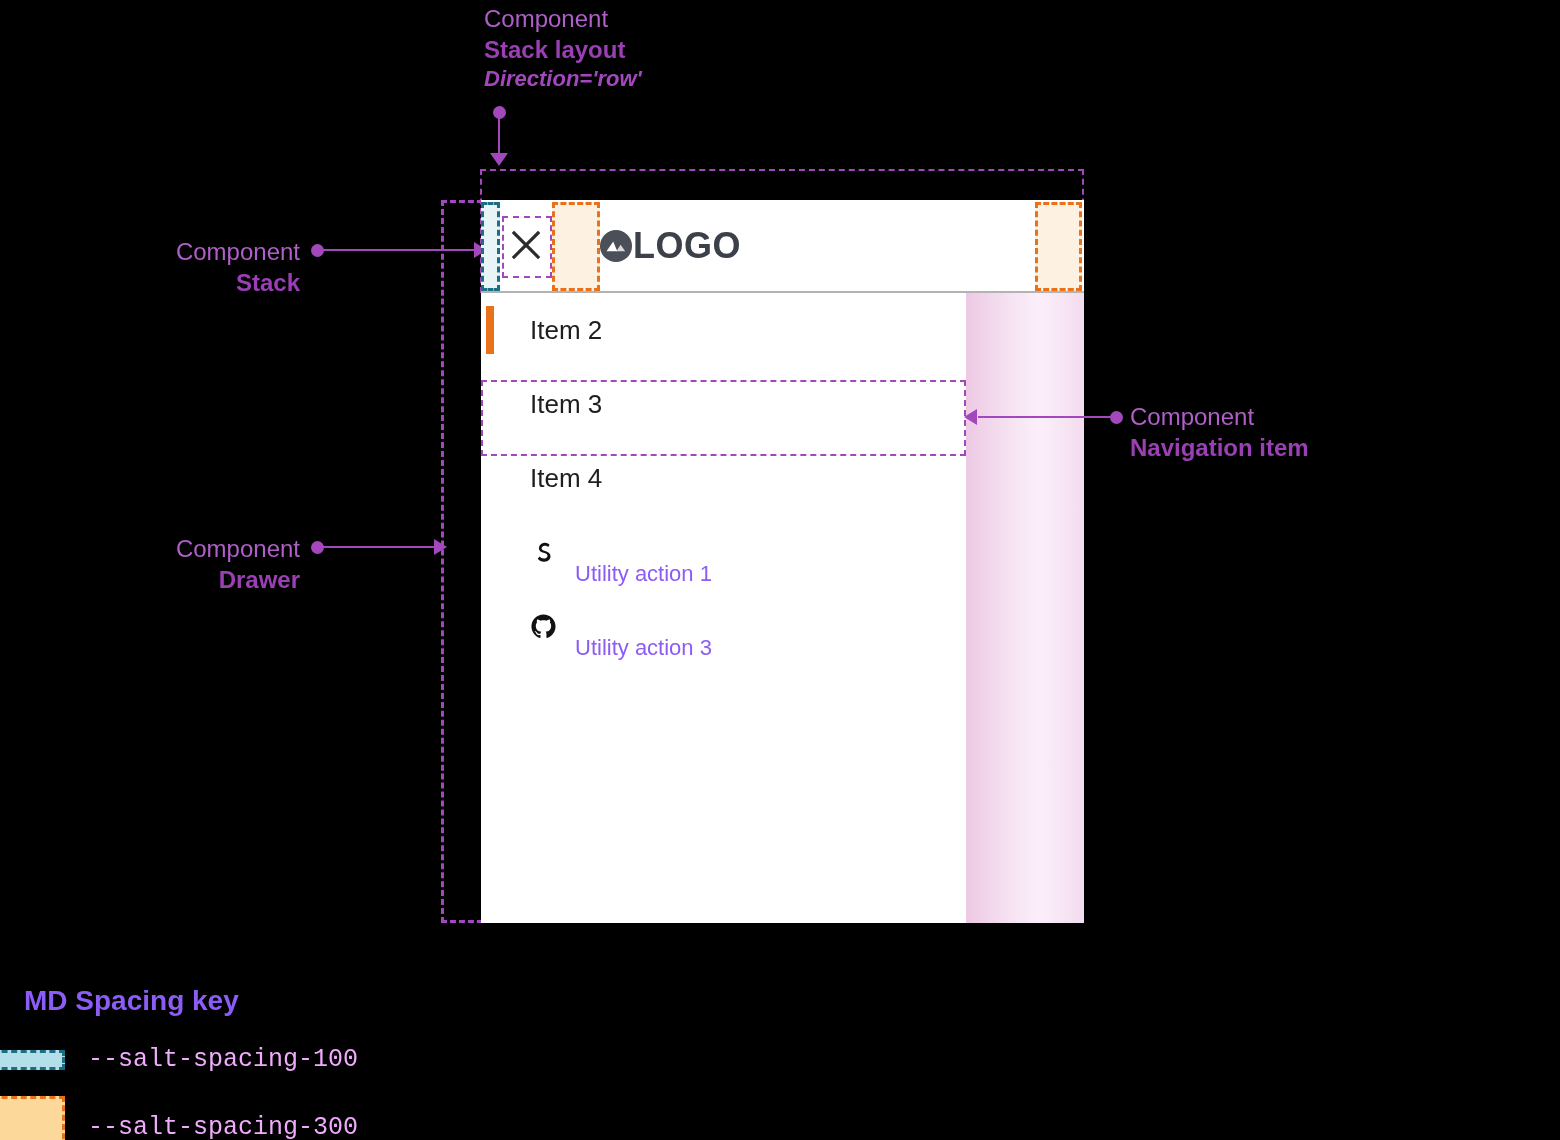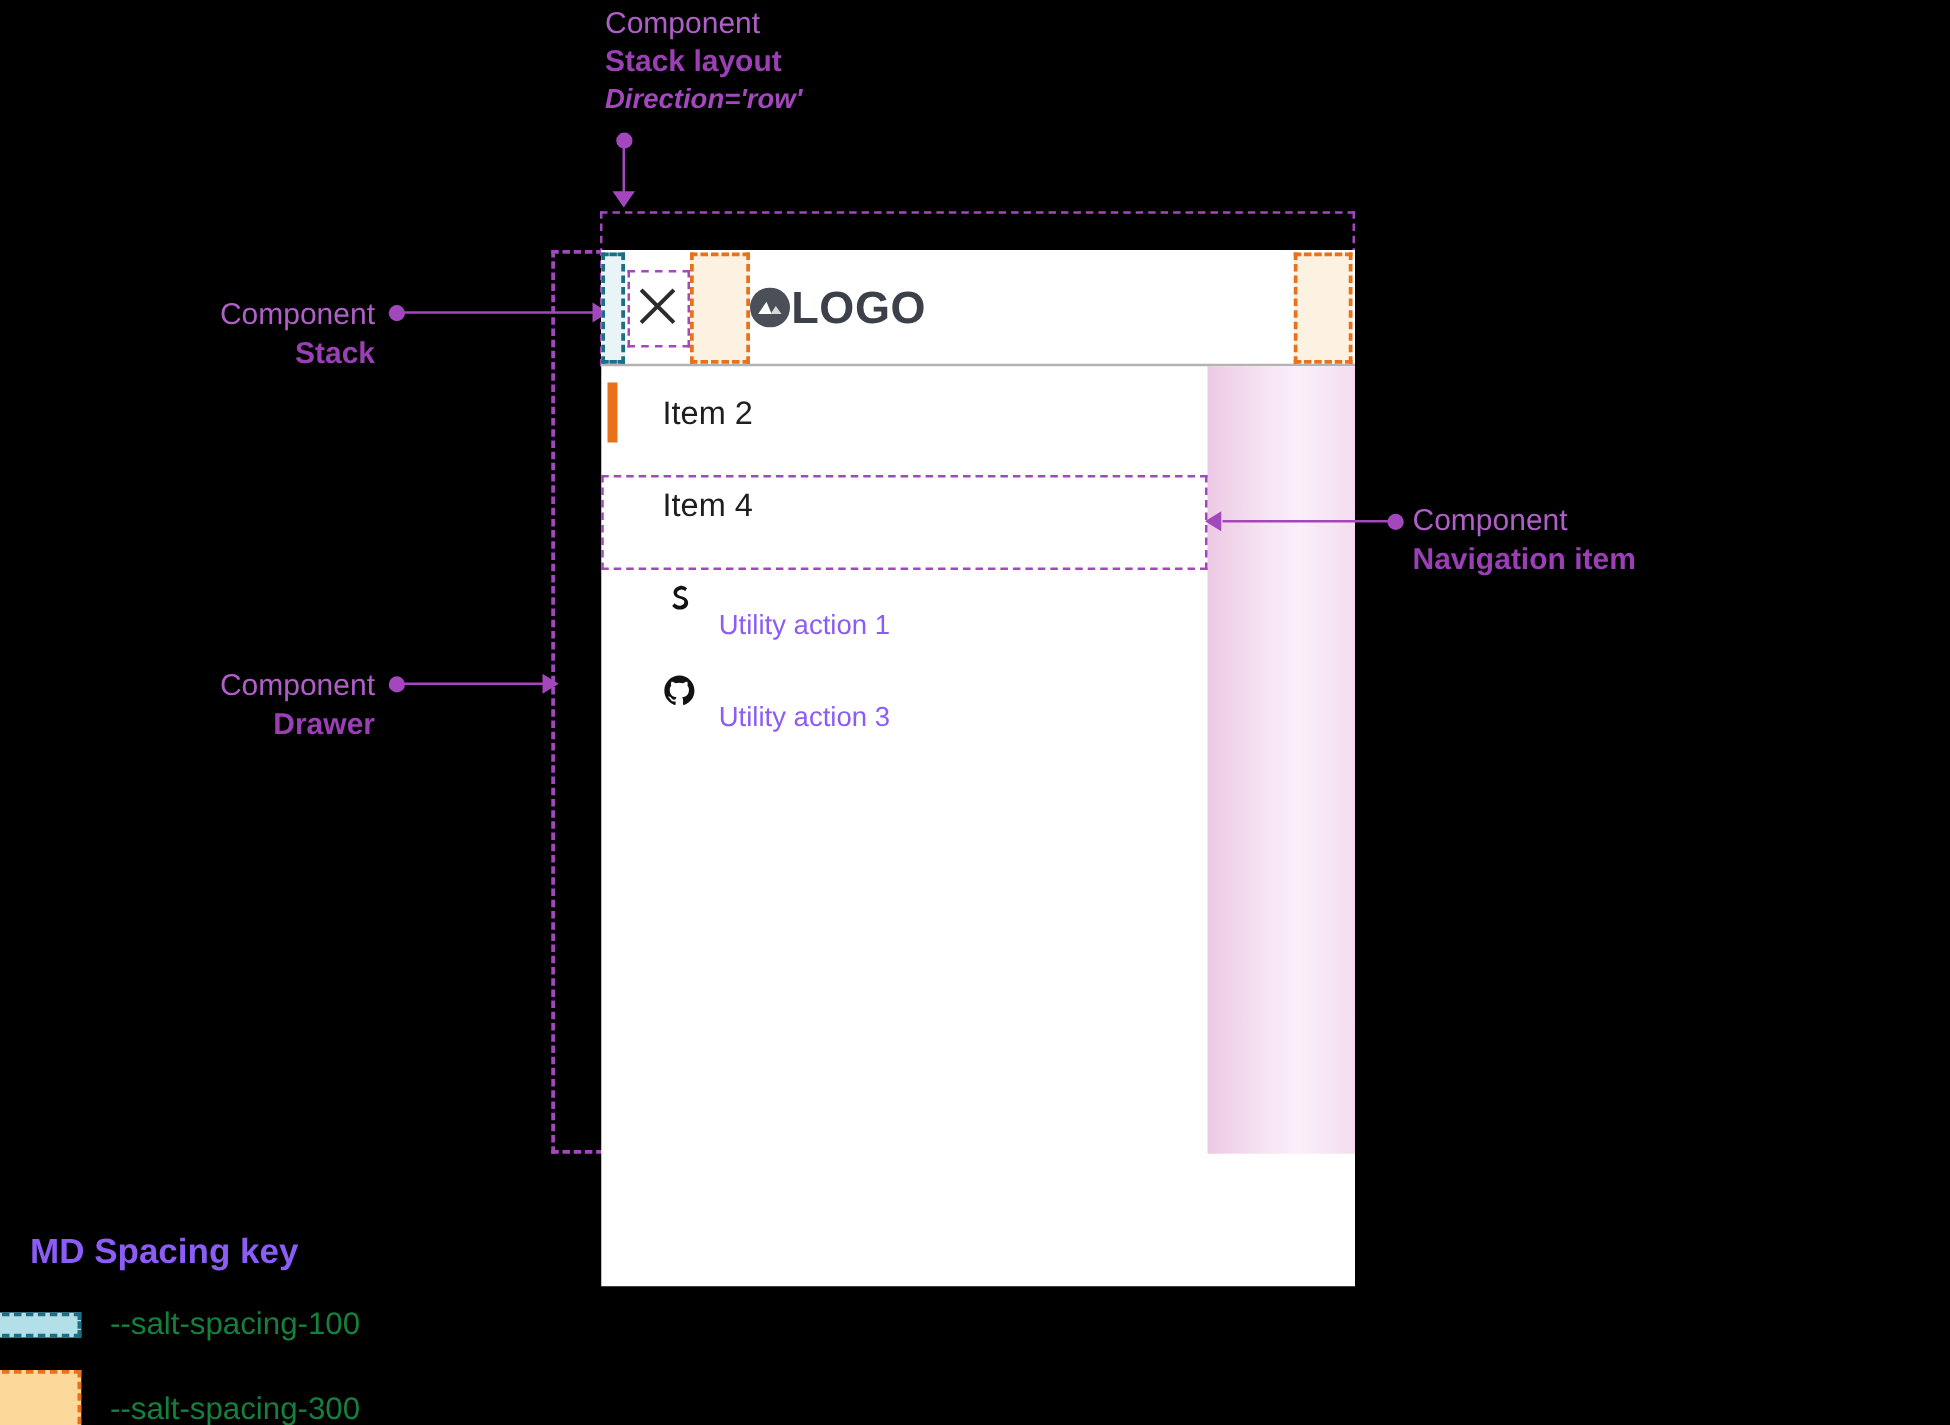--- a/index.html
+++ b/index.html
@@ -109,21 +109,21 @@
     border: 3px dashed #e8711a;
     box-sizing: border-box;
   }
 
   
   #drawer-panel {
     position: absolute;
     left: 481px;
     top: 200px;
     width: 603px;
-    height: 829px;
+    height: 723px;
     background: #ffffff;
   }
   #drawer-outline {
     position: absolute;
     left: 441px;
     top: 200px;
     width: 643px;
     height: 723px;
     border: 3px dashed #a347bd;
     box-sizing: border-box;
@@ -281,22 +281,23 @@
   .legend-swatch-300 {
     margin-left: -8px;
     width: 73px;
     height: 62px;
     background: #fcd99a;
     border: 3px dashed #e8711a;
     box-sizing: border-box;
   }
   .legend-label {
     font-size: 25px;
-    color: #15803d;
+    color: #f0abfc;
     margin-left: 3px;
+    font-family: Liberation Mono, monospace;
   }
 </style>
 </head>
 <body>
 
 <div class="anno" id="anno-stack" style="left:484px; top:4px;">
   <span class="anno-kind">Component</span>
   <span class="anno-name">Stack layout</span>
   <span class="anno-prop">Direction='row'</span>
 </div>
@@ -346,20 +347,23 @@
   </div>
 
   <div id="nav-list">
 
 
     <div class="nav-item active">
       <span class="active-bar"></span>
       <span class="nav-label">Item 2</span>
     </div>
 
+    <div class="nav-item">
+      <span class="nav-label">Item 3</span>
+    </div>
 
     <div class="nav-item">
       <span class="nav-label">Item 4</span>
     </div>
 
     <div class="util-item">
       <span class="util-icon">
         <svg width="26" height="26" viewBox="0 0 24 24" aria-hidden="true">
           <path d="M17.2 5.2 C15.6 3.6 13.4 3.0 11.4 3.6 C8.6 4.3 7.0 6.6 7.3 8.9
                    C7.6 11.1 9.4 12.2 11.6 12.8 C13.6 13.3 15.0 13.9 15.2 15.2

